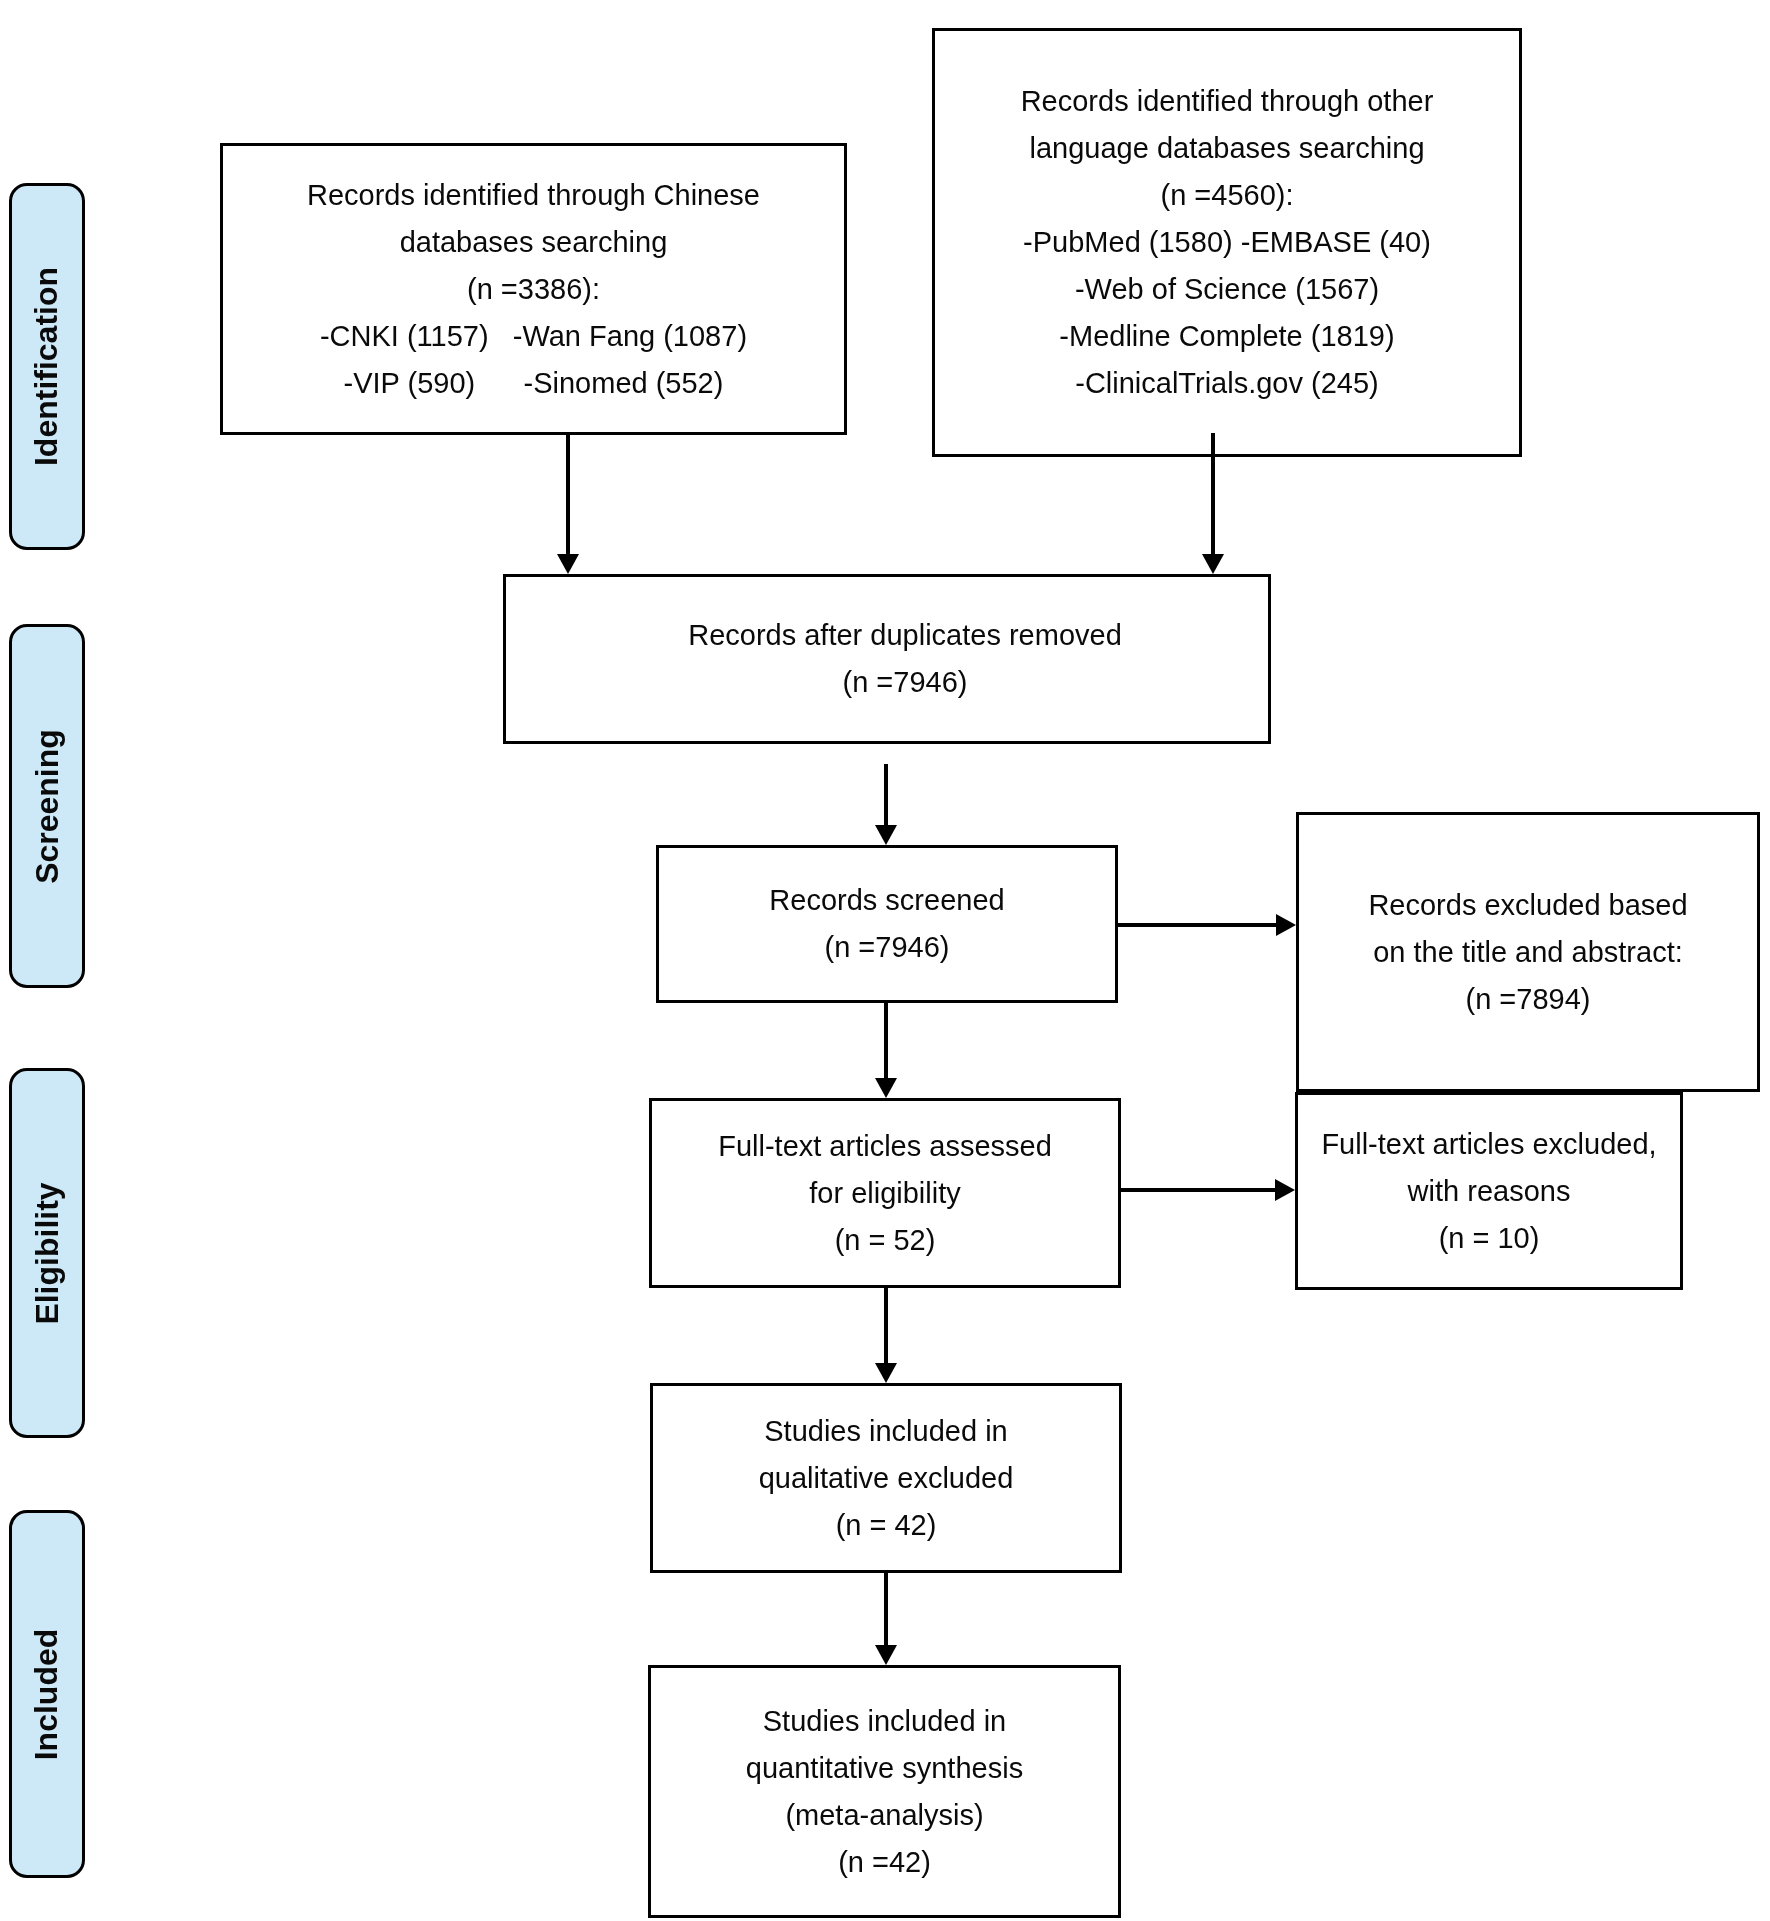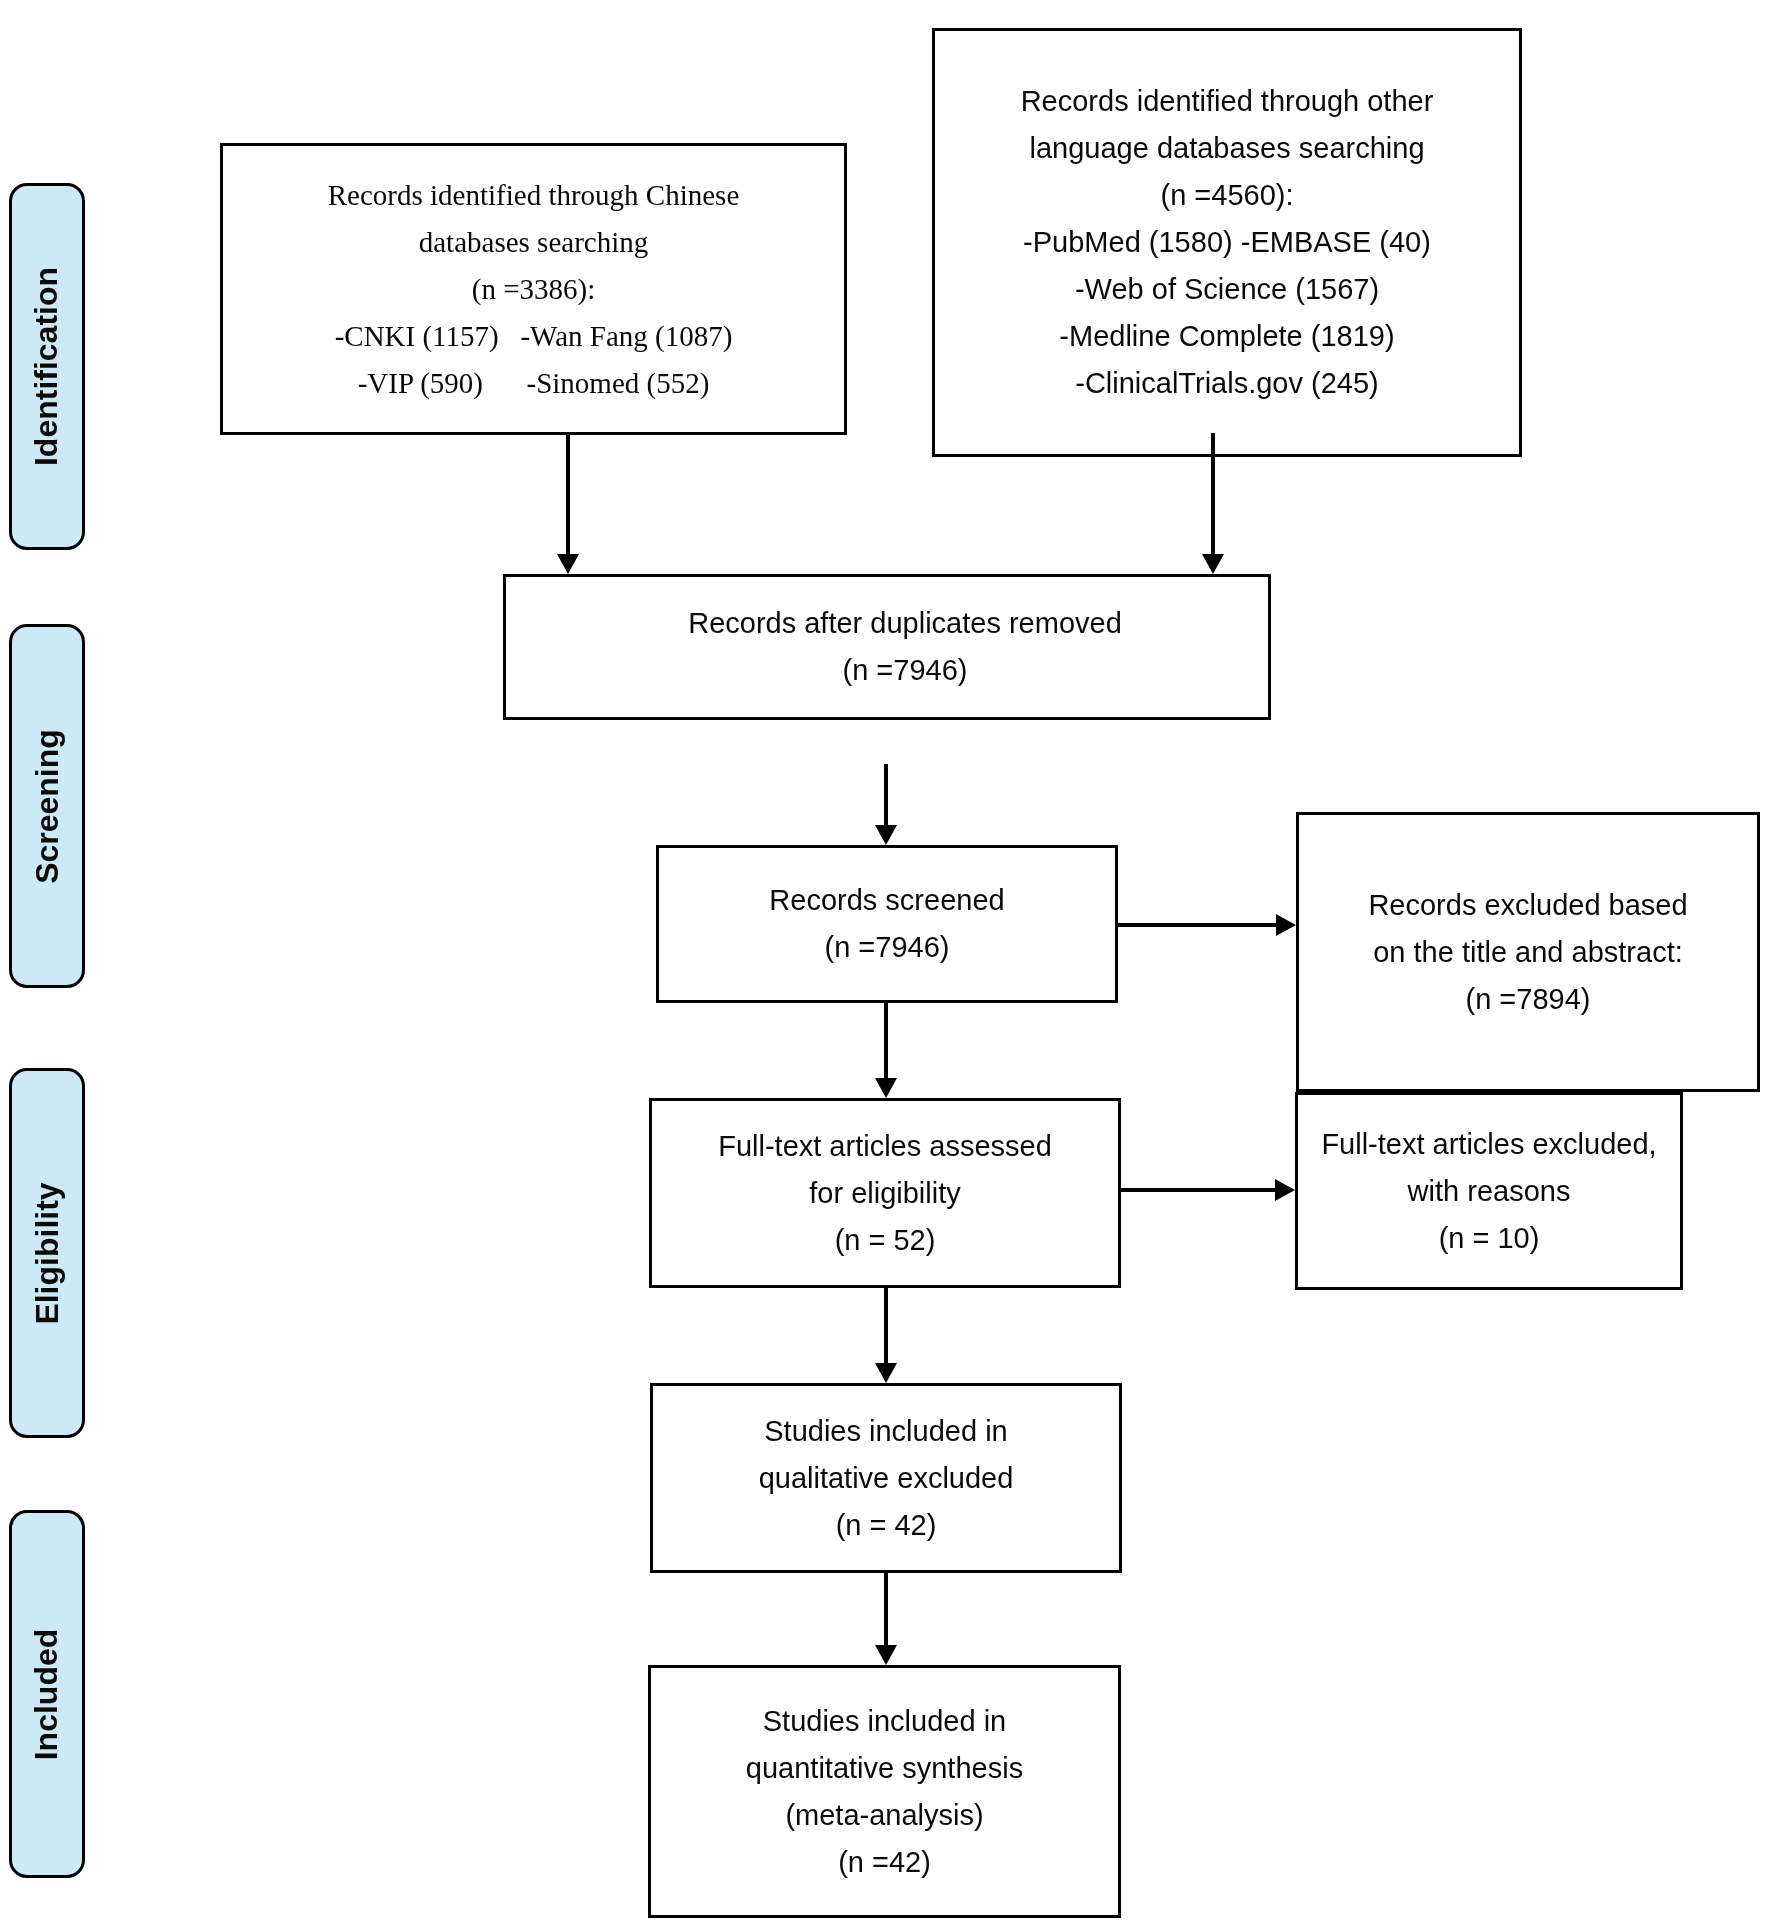--- a/index.html
+++ b/index.html
@@ -26,23 +26,23 @@
     flex-direction: column;
     justify-content: center;
     align-items: center;
     text-align: center;
     font-size: 29px;
     line-height: 47px;
   }
   .fbox .ln {
     white-space: pre-wrap;
   }
-  #box-chinese-db     { left: 220px;  top: 143px;  width: 627px; height: 292px; font-family: Liberation Serif, serif; }
+  #box-chinese-db     { left: 220px;  top: 143px;  width: 627px; height: 292px; }
   #box-other-db       { left: 932px;  top: 4px;    width: 590px; height: 429px; margin-top: 24px; }
-  #box-duplicates     { left: 503px;  top: 574px;  width: 768px; height: 146px; padding-left: 36px; }
+  #box-duplicates     { left: 503px;  top: 574px;  width: 768px; height: 170px; padding-left: 36px; }
   #box-screened       { left: 656px;  top: 845px;  width: 462px; height: 158px; }
   #box-excluded-title { left: 1296px; top: 812px;  width: 464px; height: 280px; }
   #box-fulltext       { left: 649px;  top: 1098px; width: 472px; height: 190px; }
   #box-ft-excluded    { left: 1295px; top: 1092px; width: 388px; height: 198px; }
   #box-qualitative    { left: 650px;  top: 1383px; width: 472px; height: 190px; }
   #box-quantitative   { left: 648px;  top: 1665px; width: 473px; height: 253px; }
 
   
   .stage {
     position: absolute;

